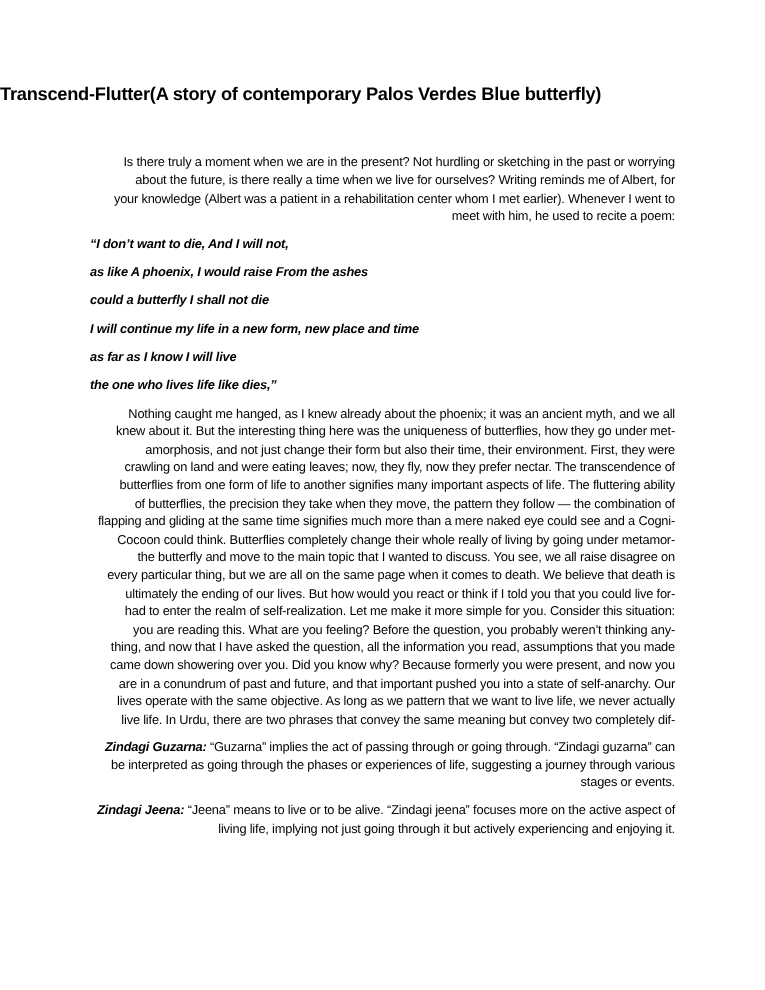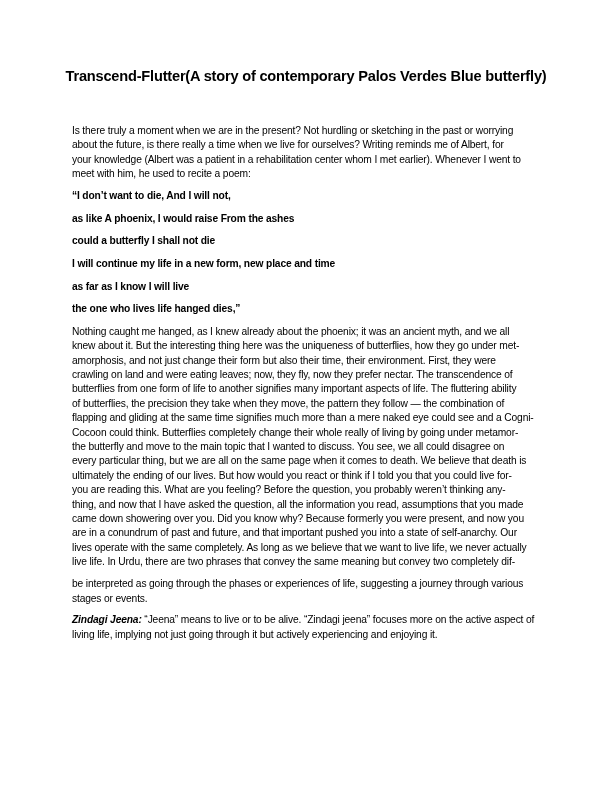--- a/index.html
+++ b/index.html
@@ -21,43 +21,43 @@
       top: 0;
       width: 612px;
       height: 792px;
       background: #ffffff;
     }
     .title {
       position: absolute;
       top: 68px;
       left: 0;
       width: 612px;
-      text-align: center;
       font-weight: bold;
       font-size: 14.6px;
       letter-spacing: -0.2px;
       white-space: nowrap;
     }
     .content {
       position: absolute;
       left: 72px;
       top: 124px;
       width: 468px;
       font-size: 10.25px;
       line-height: 14.4px;
       letter-spacing: -0.15px;
     }
     .para {
       margin: 0 0 7.5px 0;
-      text-align: left;
+      text-align: right;
     }
     .poem-line {
       margin: 0 0 8.6px 0;
       font-weight: bold;
       line-height: 14px;
+      font-style: italic;
     }
     .term {
       font-weight: bold;
       font-style: italic;
     }
     .line {
       display: block;
       white-space: nowrap;
     }
   </style>
@@ -74,44 +74,46 @@
       <span class="line">your knowledge (Albert was a patient in a rehabilitation center whom I met earlier). Whenever I went to</span>
       <span class="line">meet with him, he used to recite a poem:</span>
     </p>
 
     <div>
       <p class="poem-line">“I don’t want to die, And I will not,</p>
       <p class="poem-line">as like A phoenix, I would raise From the ashes</p>
       <p class="poem-line">could a butterfly I shall not die</p>
       <p class="poem-line">I will continue my life in a new form, new place and time</p>
       <p class="poem-line">as far as I know I will live</p>
-      <p class="poem-line">the one who lives life hanged dies,”</p>
+      <p class="poem-line">the one who lives life like dies,”</p>
     </div>
 
     <p class="para">
       <span class="line">Nothing caught me hanged, as I knew already about the phoenix; it was an ancient myth, and we all</span>
       <span class="line">knew about it. But the interesting thing here was the uniqueness of butterflies, how they go under met-</span>
       <span class="line">amorphosis, and not just change their form but also their time, their environment. First, they were</span>
       <span class="line">crawling on land and were eating leaves; now, they fly, now they prefer nectar. The transcendence of</span>
       <span class="line">butterflies from one form of life to another signifies many important aspects of life. The fluttering ability</span>
       <span class="line">of butterflies, the precision they take when they move, the pattern they follow — the combination of</span>
       <span class="line">flapping and gliding at the same time signifies much more than a mere naked eye could see and a Cogni-</span>
       <span class="line">Cocoon could think. Butterflies completely change their whole really of living by going under metamor-</span>
-      <span class="line">the butterfly and move to the main topic that I wanted to discuss. You see, we all could disagree on</span>
+      <span class="line">the butterfly and move to the main topic that I wanted to discuss. You see, we all raise disagree on</span>
       <span class="line">every particular thing, but we are all on the same page when it comes to death. We believe that death is</span>
       <span class="line">ultimately the ending of our lives. But how would you react or think if I told you that you could live for-</span>
+      <span class="line">had to enter the realm of self-realization. Let me make it more simple for you. Consider this situation:</span>
       <span class="line">you are reading this. What are you feeling? Before the question, you probably weren’t thinking any-</span>
       <span class="line">thing, and now that I have asked the question, all the information you read, assumptions that you made</span>
       <span class="line">came down showering over you. Did you know why? Because formerly you were present, and now you</span>
       <span class="line">are in a conundrum of past and future, and that important pushed you into a state of self-anarchy. Our</span>
-      <span class="line">lives operate with the same completely. As long as we believe that we want to live life, we never actually</span>
+      <span class="line">lives operate with the same objective. As long as we pattern that we want to live life, we never actually</span>
       <span class="line">live life. In Urdu, there are two phrases that convey the same meaning but convey two completely dif-</span>
     </p>
 
     <p class="para">
+      <span class="line"><span class="term">Zindagi Guzarna:</span><span> “Guzarna” implies the act of passing through or going through. “Zindagi guzarna” can</span></span>
       <span class="line">be interpreted as going through the phases or experiences of life, suggesting a journey through various</span>
       <span class="line">stages or events.</span>
     </p>
 
     <p class="para">
       <span class="line"><span class="term">Zindagi Jeena:</span><span> “Jeena” means to live or to be alive. “Zindagi jeena” focuses more on the active aspect of</span></span>
       <span class="line">living life, implying not just going through it but actively experiencing and enjoying it.</span>
     </p>
   </div>
 </div>

